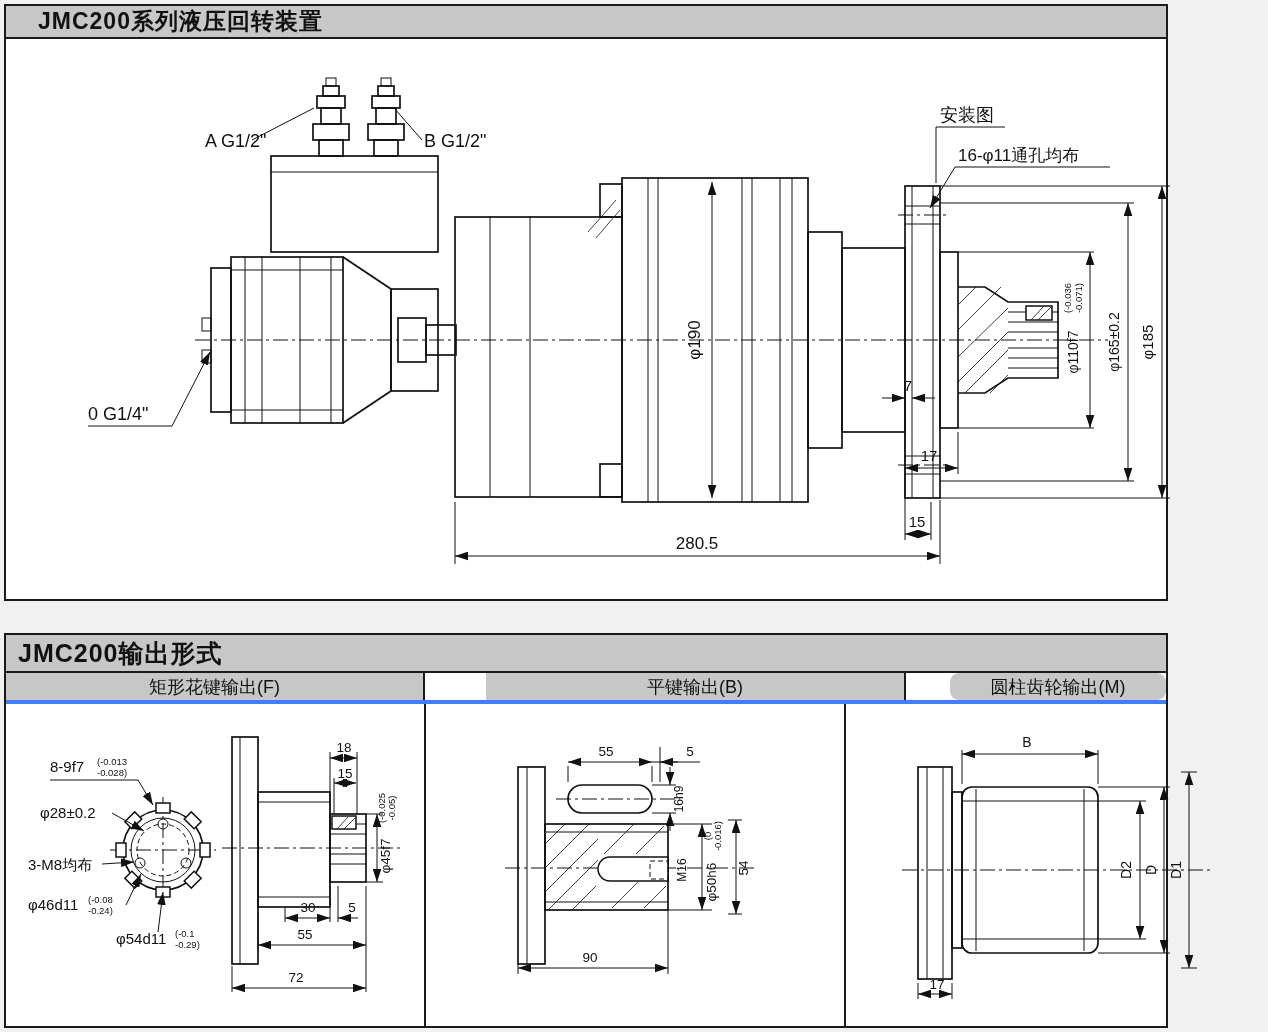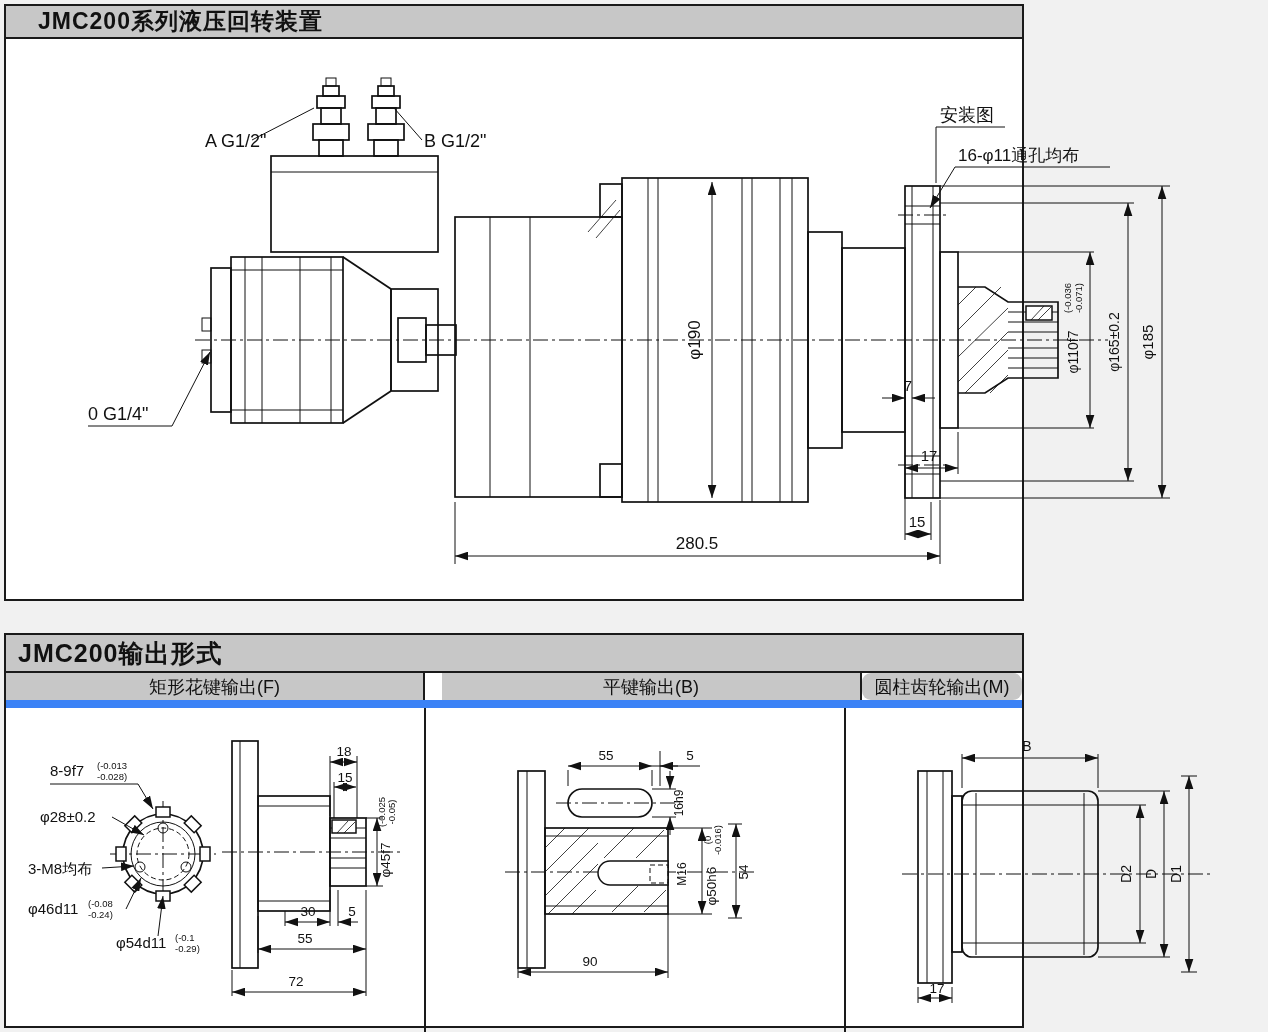--- a/index.html
+++ b/index.html
@@ -1,24 +1,24 @@
 <!DOCTYPE html>
 <html><head>
 <meta charset="utf-8">
 <style>
   html,body{margin:0;padding:0;}
   body{width:1268px;height:1032px;position:relative;background:#f1f1f1;overflow:hidden;
        font-family:"Liberation Sans",sans-serif;color:#111;}
-  .panel{position:absolute;left:4px;width:1020px;background:#fff;border:2px solid #1a1a1a;box-sizing:border-box;}
+  .panel{position:absolute;left:4px;width:1164px;background:#fff;border:2px solid #1a1a1a;box-sizing:border-box;}
   .p1{top:4px;height:597px;}
   .p2{top:633px;height:395px;}
   .tbar{height:31px;background:#c7c7c7;border-bottom:2px solid #1a1a1a;font-size:23px;font-weight:bold;
         padding-left:32px;display:flex;align-items:center;letter-spacing:1px;}
   .t2{height:36px;font-size:25px;padding-left:12px;}
-  .hrow{display:flex;height:27px;border-bottom:8px solid #3b82f6;}
+  .hrow{display:flex;height:27px;border-bottom:4px solid #3b82f6;gap:44px;}
   .hcell{background:#c7c7c7;display:flex;align-items:center;justify-content:center;font-size:18px;box-sizing:border-box;}
   .hc1{width:419px;border-right:2px solid #1a1a1a;}
   .hc2{width:420px;border-right:2px solid #1a1a1a;margin-left:17px;}
   .hc3{flex:1;border-radius:9px;}
   svg{display:block;}
   svg text{fill:#111;font-family:"Liberation Sans",sans-serif;}
   .s{fill:none;stroke:#111;stroke-width:1.7;}
   .sw{fill:#fff;stroke:#111;stroke-width:1.5;}
   .t{fill:none;stroke:#111;stroke-width:1;}
   .h{fill:none;stroke:#111;stroke-width:0.8;}

